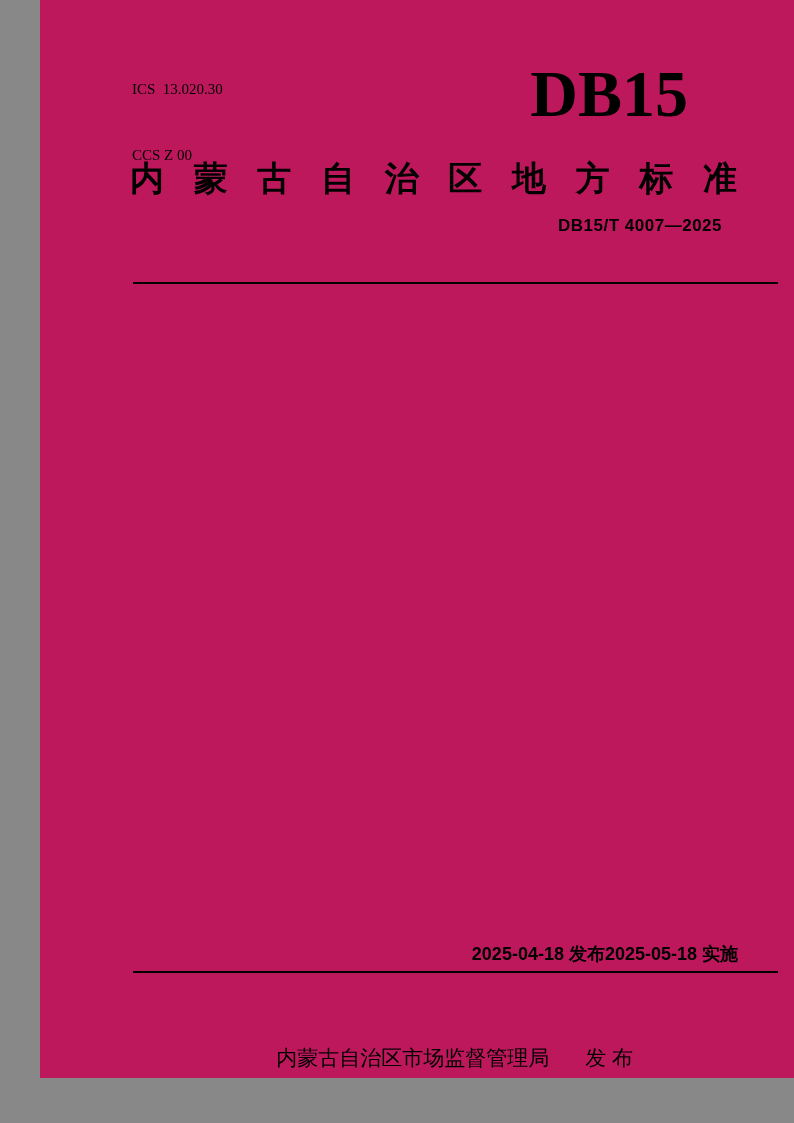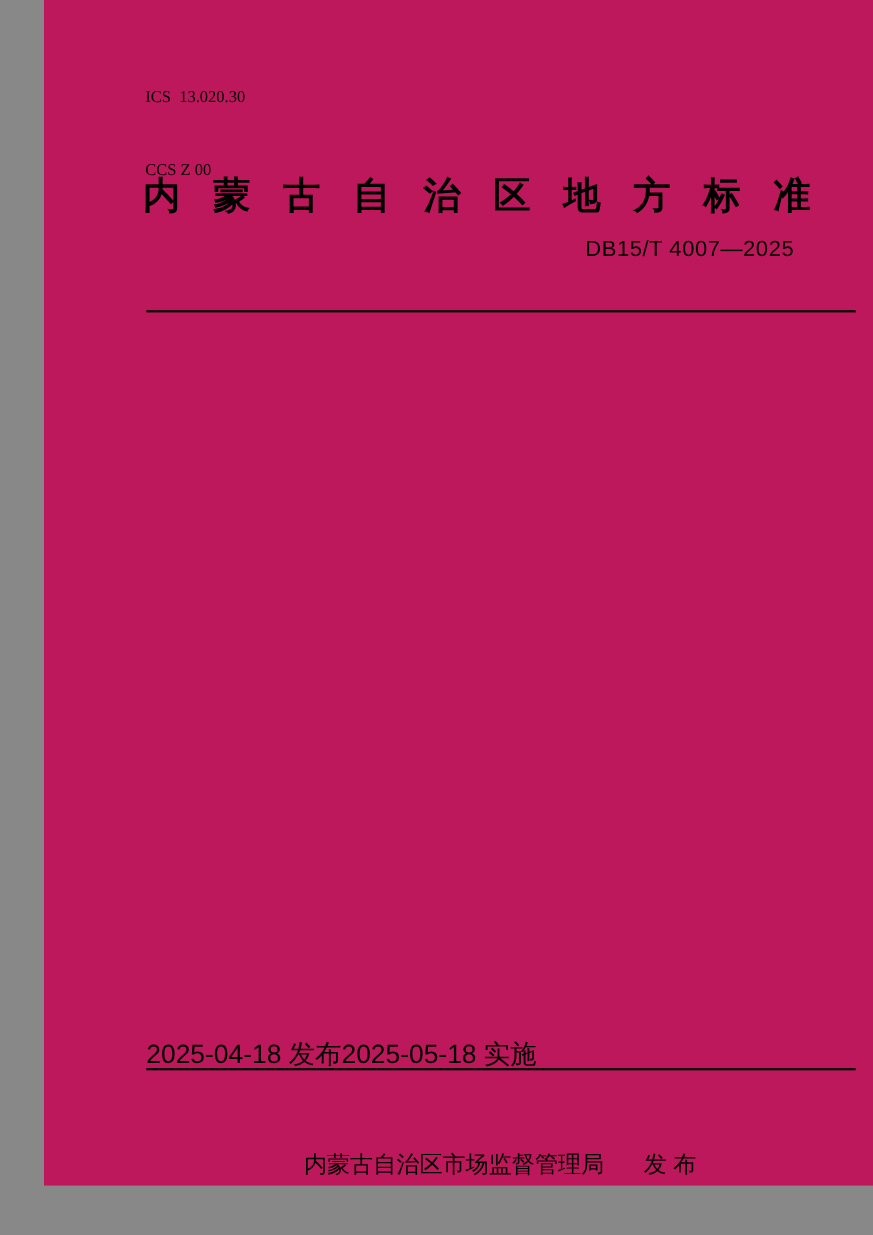--- a/index.html
+++ b/index.html
@@ -42,22 +42,22 @@
     font-size: 34px;
     font-weight: 600;
     line-height: 40px;
     text-align: justify;
     text-align-last: justify;
   }
   .std-number {
     position: absolute;
     top: 216px;
     right: 72px;
-    font-size: 20px;
-    font-weight: 400;
+    font-size: 17px;
+    font-weight: 700;
     white-space: pre;
     letter-spacing: 0.5px;
   }
   .rule-top {
     position: absolute;
     top: 282px;
     left: 93px;
     width: 645px;
     border-top: 2px solid #000;
   }
@@ -81,23 +81,23 @@
     font-family: "DejaVu Sans Mono", monospace;
     font-size: 15px;
     line-height: 24px;
   }
   .dates {
     position: absolute;
     top: 942px;
     left: 93px;
     right: 56px;
     display: flex;
-    justify-content: flex-start;
-    font-size: 24px;
-    font-weight: 400;
+    justify-content: flex-end;
+    font-size: 18px;
+    font-weight: 700;
     white-space: pre;
   }
   .rule-bottom {
     position: absolute;
     top: 971px;
     left: 93px;
     width: 645px;
     border-top: 2px solid #000;
   }
   .publisher-row {
@@ -117,20 +117,21 @@
 </head>
 <body>
 
 <div class="page">
 
   <div class="ics-block">
     <div>ICS  13.020.30</div>
     <div>CCS Z 00</div>
   </div>
 
+  <div class="logo">DB15</div>
 
   <div class="category">内蒙古自治区地方标准</div>
 
   <div class="std-number">DB15/T 4007—2025</div>
 
   <div class="rule-top"></div>
 
 
 
   <div class="dates">

